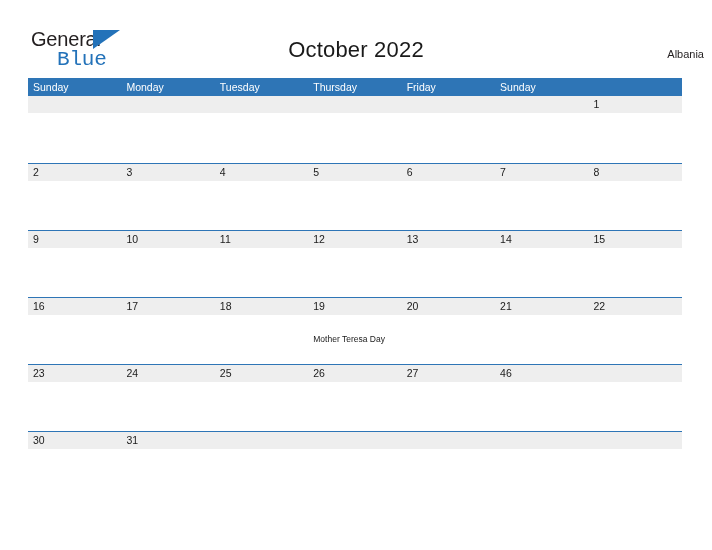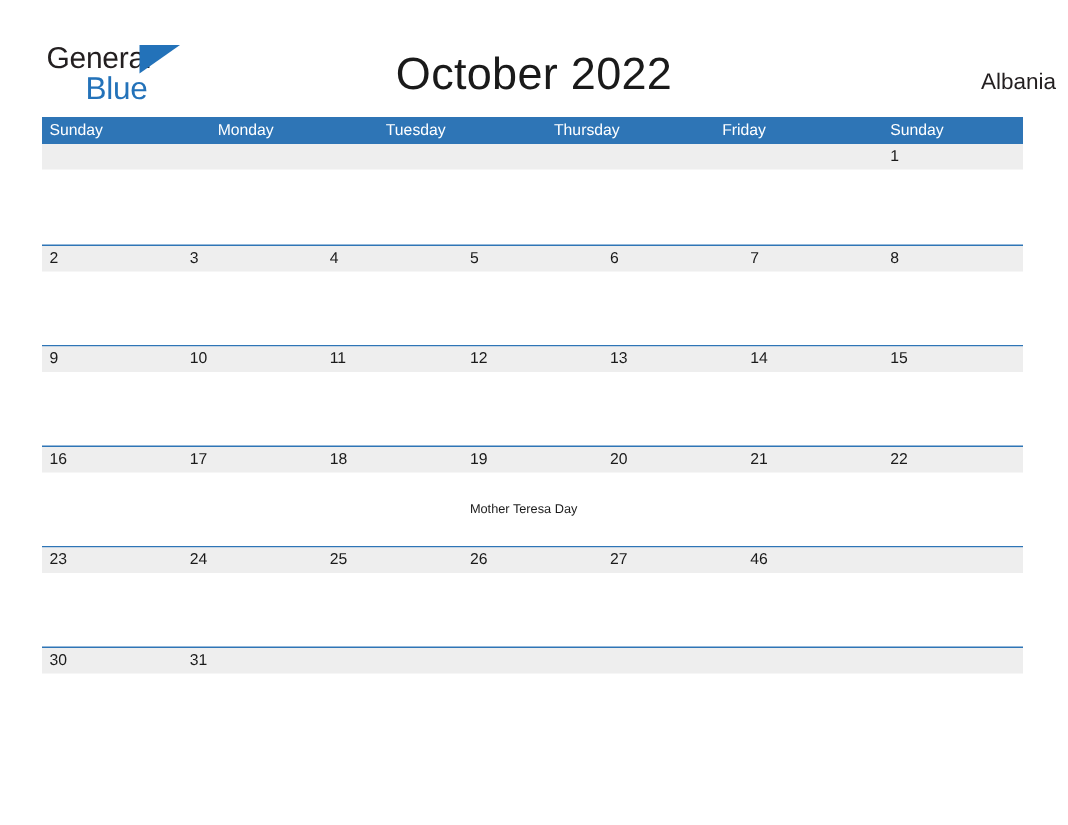--- a/index.html
+++ b/index.html
@@ -59,64 +59,63 @@
     border-left: 27px solid #2372b9;
     border-bottom: 19px solid transparent;
   }
   .logo-blue {
     position: absolute;
     left: 26px;
     top: 20px;
     font-size: 21px;
     line-height: 23px;
     color: #2372b9;
-    font-family: Liberation Sans, sans-serif;
+    font-family: Liberation Mono, monospace;
     letter-spacing: -0.2px;
     white-space: nowrap;
   }
 
   .month-title {
     position: absolute;
     left: 0;
     top: 32px;
     width: 712px;
     text-align: center;
-    font-size: 30px;
+    font-size: 22px;
     line-height: 36px;
     color: #1a1a1a;
     font-family: "Liberation Sans", sans-serif;
     font-weight: normal;
     letter-spacing: 0.2px;
   }
 
   .country {
     position: absolute;
     right: 28px;
     top: 45px;
-    font-size: 15px;
+    font-size: 11px;
     line-height: 19px;
     color: #231f20;
     font-family: "Liberation Sans", sans-serif;
     white-space: nowrap;
   }
 
   
   .calendar {
     position: absolute;
     left: 28px;
     top: 78px;
     width: 654px;
   }
 
   .weekday-row {
     display: flex;
     width: 654px;
     height: 18px;
     background: #2e75b6;
-    justify-content: space-between;
   }
   .weekday-cell {
     width: 93.43px;
     height: 18px;
     box-sizing: border-box;
     padding-left: 5px;
     color: #ffffff;
     font-size: 10.5px;
     line-height: 18px;
     font-family: "Liberation Sans", sans-serif;

